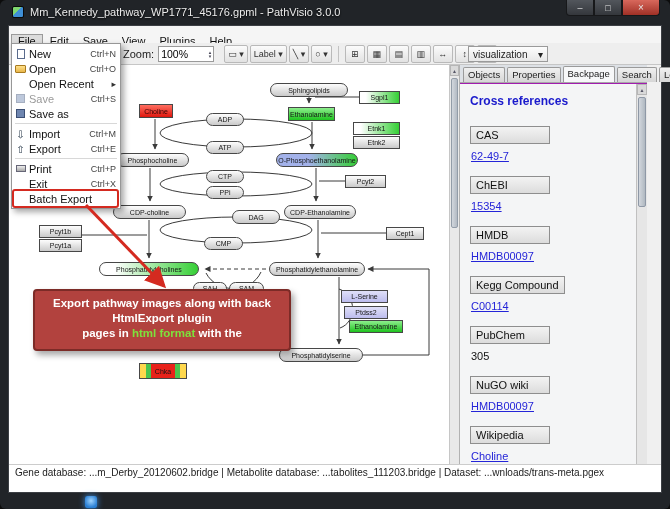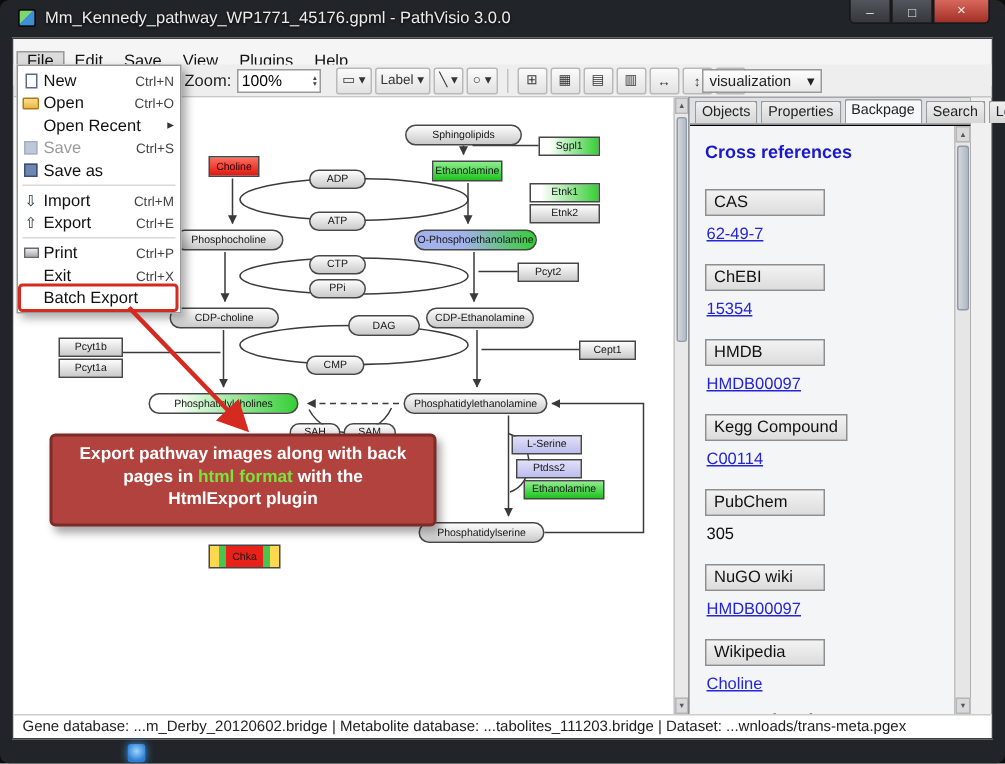--- a/index.html
+++ b/index.html
@@ -60,37 +60,37 @@
 
   
   .cv-scroll{position:absolute;left:440px;top:39px;width:10px;bottom:16px;background:#e9e9e9;border-left:1px solid #c6c6c6}
   .sb-arrow{position:absolute;left:0;right:0;height:11px;font-size:5px;text-align:center;line-height:11px;color:#556;
     background:#d9d9d9;border:1px solid #b6b6b6;cursor:pointer}
   .sb-arrow.up{top:0}.sb-arrow.down{bottom:0}
   .cv-thumb{position:absolute;left:1px;right:1px;top:13px;height:150px;background:linear-gradient(90deg,#d2d7dd,#b3bac3);
     border:1px solid #929ca8;border-radius:2px;cursor:grab}
 
   
-  .sidebar{position:absolute;left:450px;top:39px;width:188px;bottom:16px;background:#000000;border-left:1px solid #b2b2b2}
+  .sidebar{position:absolute;left:450px;top:39px;width:188px;bottom:16px;background:#a21caf;border-left:1px solid #b2b2b2}
   .tabs{display:flex;align-items:flex-end;height:18px;background:#dde1e6;border-bottom:1px solid #a8a8a8;padding:2px 0 0 1px}
   .tab{font-size:9.5px;padding:1px 4px 2px;border:1px solid #9a9a9a;border-bottom:none;color:#222;
     background:linear-gradient(#f0f0f0,#d6d6d6);margin-left:2px;border-radius:2px 2px 0 0;cursor:pointer;white-space:nowrap}
   .tab.active{background:#f7f8f9;padding-bottom:3px}
   .bp{position:absolute;left:0;right:11px;top:19px;bottom:0;padding:10px 0 0 10px;overflow:hidden;background:#f4f5f6}
   .bp-heading{color:#1a1acc;font-weight:bold;font-size:12px;margin-bottom:17px}
   .bp-head{display:inline-block;min-width:80px;padding:2px 5px;background:linear-gradient(#f3f3f3,#dcdcdc);
     border:1px solid #8e8e8e;font-size:11px;color:#111;margin-bottom:6px}
   .bp-val{display:block;font-size:11px;color:#2424d8;text-decoration:underline;margin:0 0 13px 1px;cursor:pointer}
   .bp-val.plain{color:#111;text-decoration:none;cursor:default}
   .bp-footer{font-weight:bold;font-size:11.5px;margin-top:4px;color:#111}
   .bp-scroll{position:absolute;right:0;top:19px;bottom:0;width:11px;background:#e6e6e6;border-left:1px solid #c0c0c0}
   .bp-thumb{position:absolute;left:1px;right:1px;top:13px;height:110px;background:linear-gradient(90deg,#d2d7dd,#b0b8c1);
     border:1px solid #8e98a6;border-radius:2px;cursor:grab}
 
-  .statusbar{position:absolute;left:0;right:0;bottom:0;height:16px;background:#ffffff;border-top:1px solid #cccccc;
+  .statusbar{position:absolute;left:0;right:0;bottom:0;height:28px;background:#ffffff;border-top:1px solid #cccccc;
     font-size:10px;color:#222;padding:2px 6px;white-space:nowrap;overflow:hidden}
 
   
   .file-menu{position:absolute;left:2px;top:17px;width:110px;background:#ffffff;border:1px solid #979797;
     box-shadow:3px 3px 6px rgba(0,0,0,.35);z-index:40;padding:2px 0}
   .fm-item{position:relative;height:15px;display:flex;align-items:center;font-size:11px;color:#111;padding-right:4px;cursor:pointer}
   .fm-item .g{width:17px;display:flex;justify-content:center;align-items:center}
   .fm-label{flex:1;white-space:nowrap}
   .fm-sc{font-size:9px;color:#444;margin-left:2px}
   .fm-sub{font-size:9px;color:#333}
@@ -221,22 +221,22 @@
           <div class="node gray round" style="left: 184px; top: 217px; width: 34px; height: 13px;">SAH</div>
           <div class="node gray round" style="left: 220px; top: 217px; width: 35px; height: 13px;">SAM</div>
           <div class="node periwinkle" style="left: 332px; top: 225px; width: 47px; height: 13px;">L-Serine</div>
           <div class="node periwinkle" style="left: 335px; top: 241px; width: 44px; height: 13px;">Ptdss2</div>
           <div class="node green" style="left: 340px; top: 255px; width: 54px; height: 13px;">Ethanolamine</div>
           <div class="node gray round" style="left: 270px; top: 283px; width: 84px; height: 14px;">Phosphatidylserine</div>
           <div class="node multi" style="left: 130px; top: 298px; width: 48px; height: 16px;">Chka</div>
         </div>
       <div class="callout">
         <div>Export pathway images along with back</div>
+        <div>HtmlExport plugin</div>
         <div><span>pages in </span><span class="hl">html format</span><span> with the</span></div>
-        <div>HtmlExport plugin</div>
       </div>
     </div>
 
     <div class="cv-scroll">
       <div class="sb-arrow up">▲</div>
       <div class="cv-thumb"></div>
       <div class="sb-arrow down">▼</div>
     </div>
 
     <div class="sidebar">

